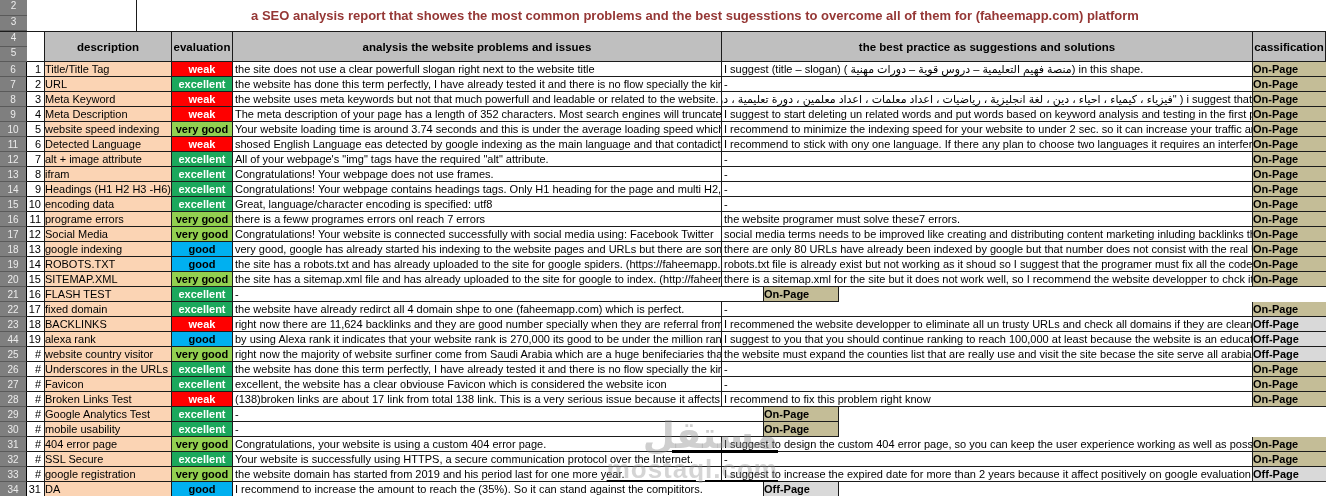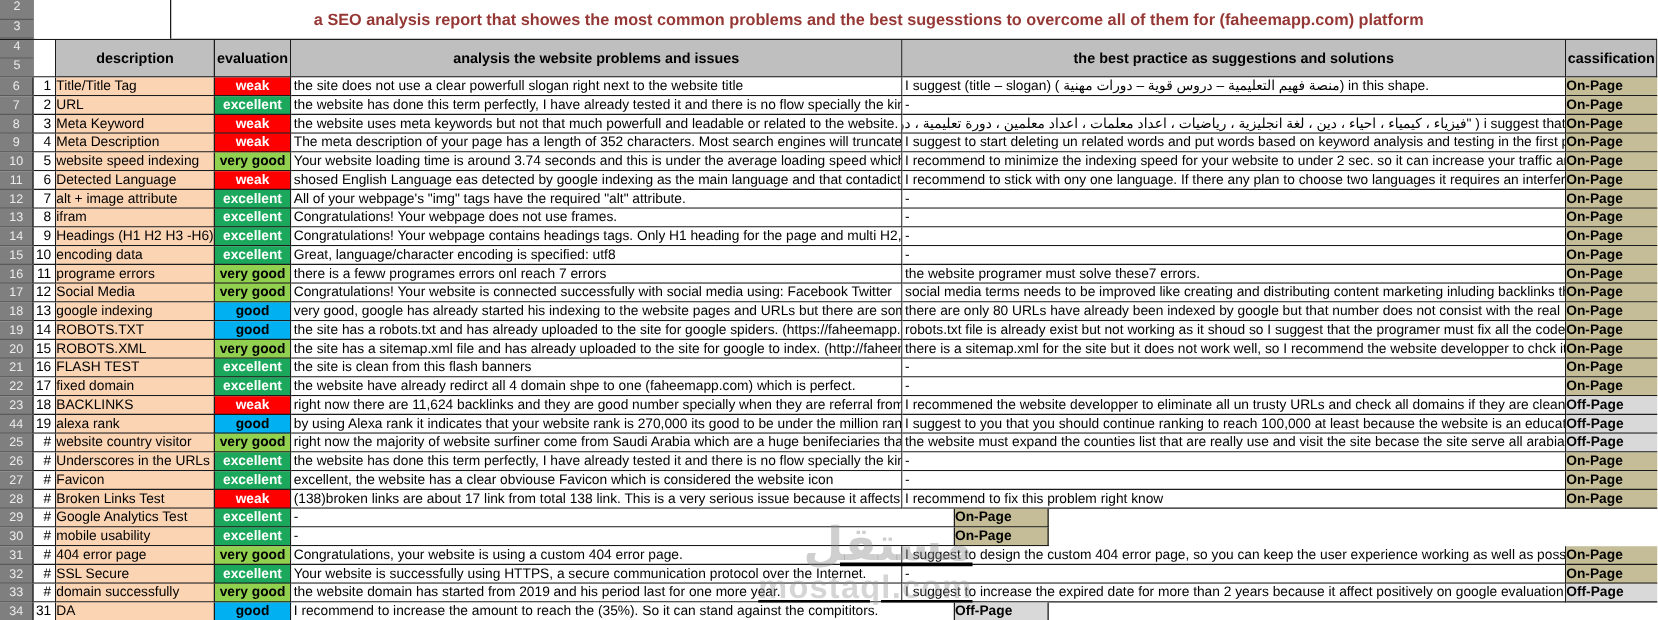--- a/index.html
+++ b/index.html
@@ -207,32 +207,31 @@
         <div class="cell num">14</div>
         <div class="cell desc">ROBOTS.TXT</div>
         <div class="cell eval" style="background: rgb(0, 176, 240); color: rgb(0, 0, 0);">good</div>
         <div class="cell analysis">the site has a robots.txt and has already uploaded to the site for google spiders. (https://faheemapp.com/rob</div>
         <div class="cell sugg">robots.txt file is already exist but not working as it shoud so I suggest that the programer must fix all the codes and appl</div>
         <div class="cell class" style="background: rgb(196, 189, 151);">On-Page</div>
       </div>
       <div class="row">
         <div class="cell gutter">20</div>
         <div class="cell num">15</div>
-        <div class="cell desc">ROBOTS.XML</div>
+        <div class="cell desc">SITEMAP.XML</div>
         <div class="cell eval" style="background: rgb(146, 208, 80); color: rgb(0, 0, 0);">very good</div>
         <div class="cell analysis">the site has a sitemap.xml file  and has already uploaded to the site for google to index. (http://faheemapp.co</div>
         <div class="cell sugg">there is a sitemap.xml for the site but it does not work well, so I recommend the website developper to chck it</div>
         <div class="cell class" style="background: rgb(196, 189, 151);">On-Page</div>
       </div>
       <div class="row">
         <div class="cell gutter">21</div>
         <div class="cell num">16</div>
         <div class="cell desc">FLASH TEST</div>
         <div class="cell eval" style="background: rgb(28, 168, 92); color: rgb(255, 255, 255);">excellent</div>
-        <div class="cell analysis">the site is clean from this flash banners</div>
         <div class="cell sugg">-</div>
         <div class="cell class" style="background: rgb(196, 189, 151);">On-Page</div>
       </div>
       <div class="row">
         <div class="cell gutter">22</div>
         <div class="cell num">17</div>
         <div class="cell desc">fixed domain</div>
         <div class="cell eval" style="background: rgb(28, 168, 92); color: rgb(255, 255, 255);">excellent</div>
         <div class="cell analysis">the website have already redirct all 4 domain shpe to one (faheemapp.com) which is perfect.</div>
         <div class="cell sugg">-</div>
@@ -322,21 +321,21 @@
         <div class="cell num">#</div>
         <div class="cell desc">SSL Secure</div>
         <div class="cell eval" style="background: rgb(28, 168, 92); color: rgb(255, 255, 255);">excellent</div>
         <div class="cell analysis">Your website is successfully using HTTPS, a secure communication protocol over the Internet.</div>
         <div class="cell sugg">-</div>
         <div class="cell class" style="background: rgb(196, 189, 151);">On-Page</div>
       </div>
       <div class="row">
         <div class="cell gutter">33</div>
         <div class="cell num">#</div>
-        <div class="cell desc">domain successfully</div>
+        <div class="cell desc">google registration</div>
         <div class="cell eval" style="background: rgb(146, 208, 80); color: rgb(0, 0, 0);">very good</div>
         <div class="cell analysis">the website domain has started from 2019 and his period last for one more year.</div>
         <div class="cell sugg">I suggest to increase the expired date for more than 2 years because it affect positively on google evaluation and valid</div>
         <div class="cell class" style="background: rgb(217, 217, 217);">Off-Page</div>
       </div>
       <div class="row">
         <div class="cell gutter">34</div>
         <div class="cell num">31</div>
         <div class="cell desc">DA</div>
         <div class="cell eval" style="background: rgb(0, 176, 240); color: rgb(0, 0, 0);">good</div>

